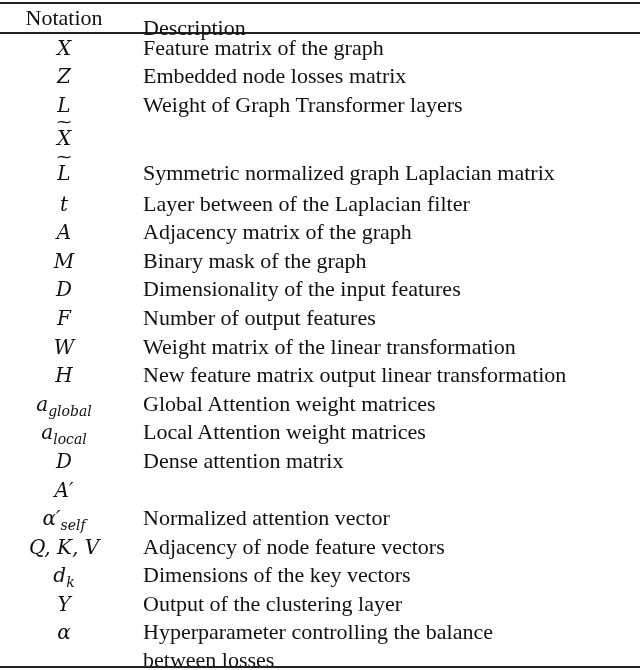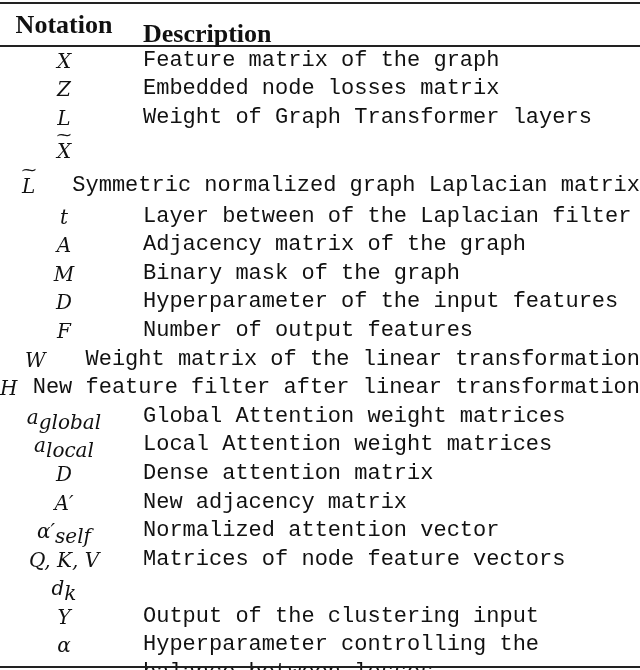--- a/index.html
+++ b/index.html
@@ -34,24 +34,24 @@
     .rule-bot {
       position: absolute;
       left: 0;
       top: 666px;
       height: 2px;
       background: #222;
       width: 640px;
     }
     .header {
       display: flex;
-      height: 41px;
+      height: 28px;
       align-items: center;
-      font-weight: bold;
-      font-size: 26px;
+      font-weight: normal;
+      font-size: 22px;
     }
     .h-notation {
       width: 122px;
       text-align: center;
       padding-left: 6px;
       box-sizing: border-box;
     }
     .h-desc {
       padding-left: 21px;
       margin-top: 19px;
@@ -73,41 +73,41 @@
     }
     .notation {
       width: 128px;
       text-align: center;
       font-style: italic;
       font-family: "DejaVu Serif", "Liberation Serif", serif;
       font-size: 20px;
       white-space: nowrap;
     }
     .notation sub {
-      font-size: 20px;
+      font-size: 14px;
       vertical-align: -5px;
       line-height: 0;
     }
     .notation .tilde {
       position: relative;
       display: inline-block;
     }
     .notation .tilde::before {
       content: "~";
       position: absolute;
       left: 50%;
       top: -16px;
       transform: translateX(-50%) scaleX(1.3);
       font-style: normal;
       font-size: 16px;
     }
     .desc {
       padding-left: 15px;
       white-space: nowrap;
-      font-family: Liberation Mono, monospace;
+      font-family: Liberation Serif, serif;
     }
     .row.multi {
       align-items: flex-start;
       height: 58px;
     }
     .row.multi .notation {
       padding-top: 3px;
     }
     .row.multi .desc {
       white-space: normal;
@@ -153,64 +153,64 @@
     <div class="row">
       <div class="notation"><span>A</span></div>
       <div class="desc">Adjacency matrix of the graph</div>
     </div>
     <div class="row">
       <div class="notation"><span>M</span></div>
       <div class="desc">Binary mask of the graph</div>
     </div>
     <div class="row">
       <div class="notation"><span>D</span></div>
-      <div class="desc">Hyperparameter of the input features</div>
+      <div class="desc">Dimensionality of the input features</div>
     </div>
     <div class="row">
       <div class="notation"><span>F</span></div>
       <div class="desc">Number of output features</div>
     </div>
     <div class="row">
       <div class="notation"><span>W</span></div>
       <div class="desc">Weight matrix of the linear transformation</div>
     </div>
     <div class="row">
       <div class="notation"><span>H</span></div>
-      <div class="desc">New feature filter after linear transformation</div>
+      <div class="desc">New feature matrix output linear transformation</div>
     </div>
     <div class="row">
       <div class="notation"><span>a</span><sub>global</sub></div>
       <div class="desc">Global Attention weight matrices</div>
     </div>
     <div class="row">
       <div class="notation"><span>a</span><sub>local</sub></div>
       <div class="desc">Local Attention weight matrices</div>
     </div>
     <div class="row">
       <div class="notation"><span>D</span></div>
       <div class="desc">Dense attention matrix</div>
     </div>
     <div class="row">
       <div class="notation"><span>A′</span></div>
-      <div class="desc">New adjacency matrix</div>
     </div>
     <div class="row">
       <div class="notation"><span>α′</span><sub>self</sub></div>
       <div class="desc">Normalized attention vector</div>
     </div>
     <div class="row">
       <div class="notation"><span>Q, K, V</span></div>
-      <div class="desc">Matrices of node feature vectors</div>
+      <div class="desc">Adjacency of node feature vectors</div>
     </div>
     <div class="row">
       <div class="notation"><span>d</span><sub>k</sub></div>
+      <div class="desc">Dimensions of the key vectors</div>
     </div>
     <div class="row">
       <div class="notation"><span>Y</span></div>
-      <div class="desc">Output of the clustering input</div>
+      <div class="desc">Output of the clustering layer</div>
     </div>
     <div class="row multi">
       <div class="notation"><span>α</span></div>
       <div class="desc">Hyperparameter controlling the balance between losses</div>
     </div>
   </div>
 </div>
 <div class="rule-bot"></div>
 
 </body></html>

